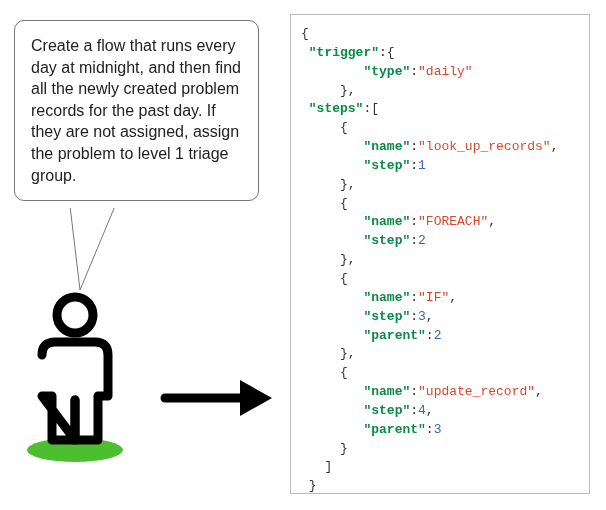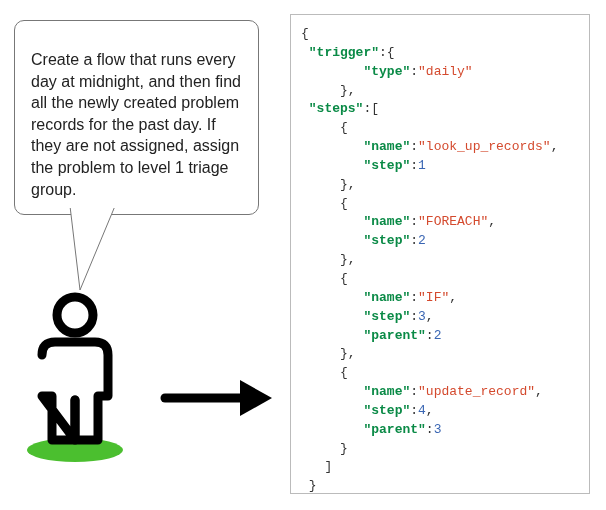--- a/index.html
+++ b/index.html
@@ -11,21 +11,21 @@
     position: relative;
     overflow: hidden;
   }
   .speech-bubble {
     position: absolute;
     left: 14px;
     top: 20px;
     width: 245px;
     border: 1px solid #777;
     border-radius: 10px;
-    padding: 28px 16px 14px 16px;
+    padding: 14px 16px 14px 16px;
     background: #fff;
     font-size: 16px;
     line-height: 1.35;
     color: #222;
   }
   .speech-tail {
     position: absolute;
     left: 60px;
     top: 204px;
     width: 0; height: 0;

